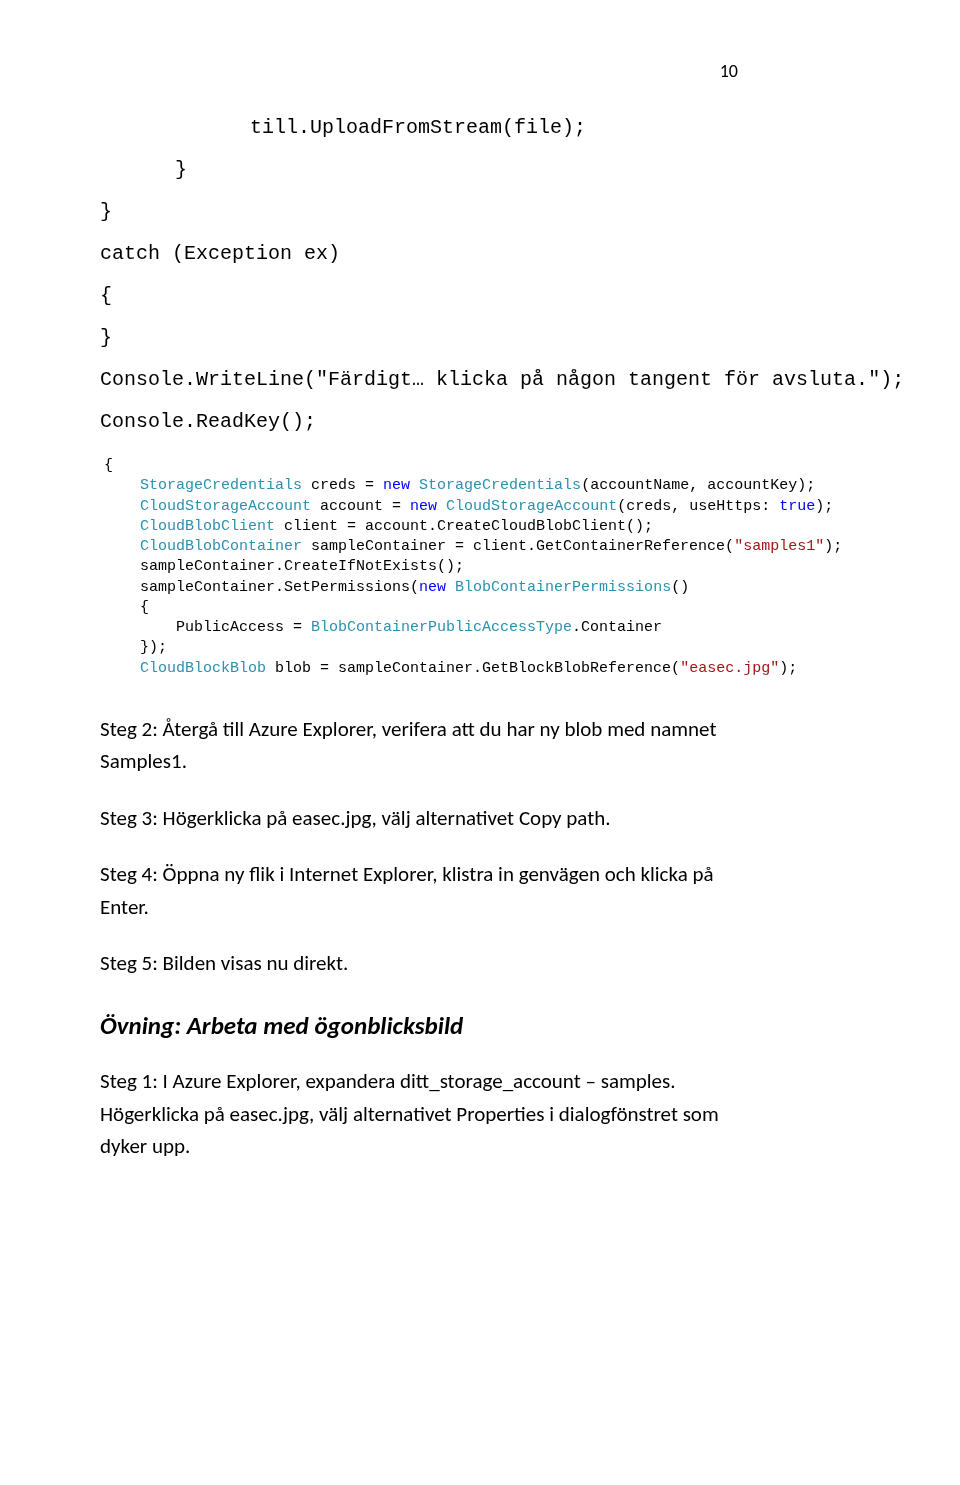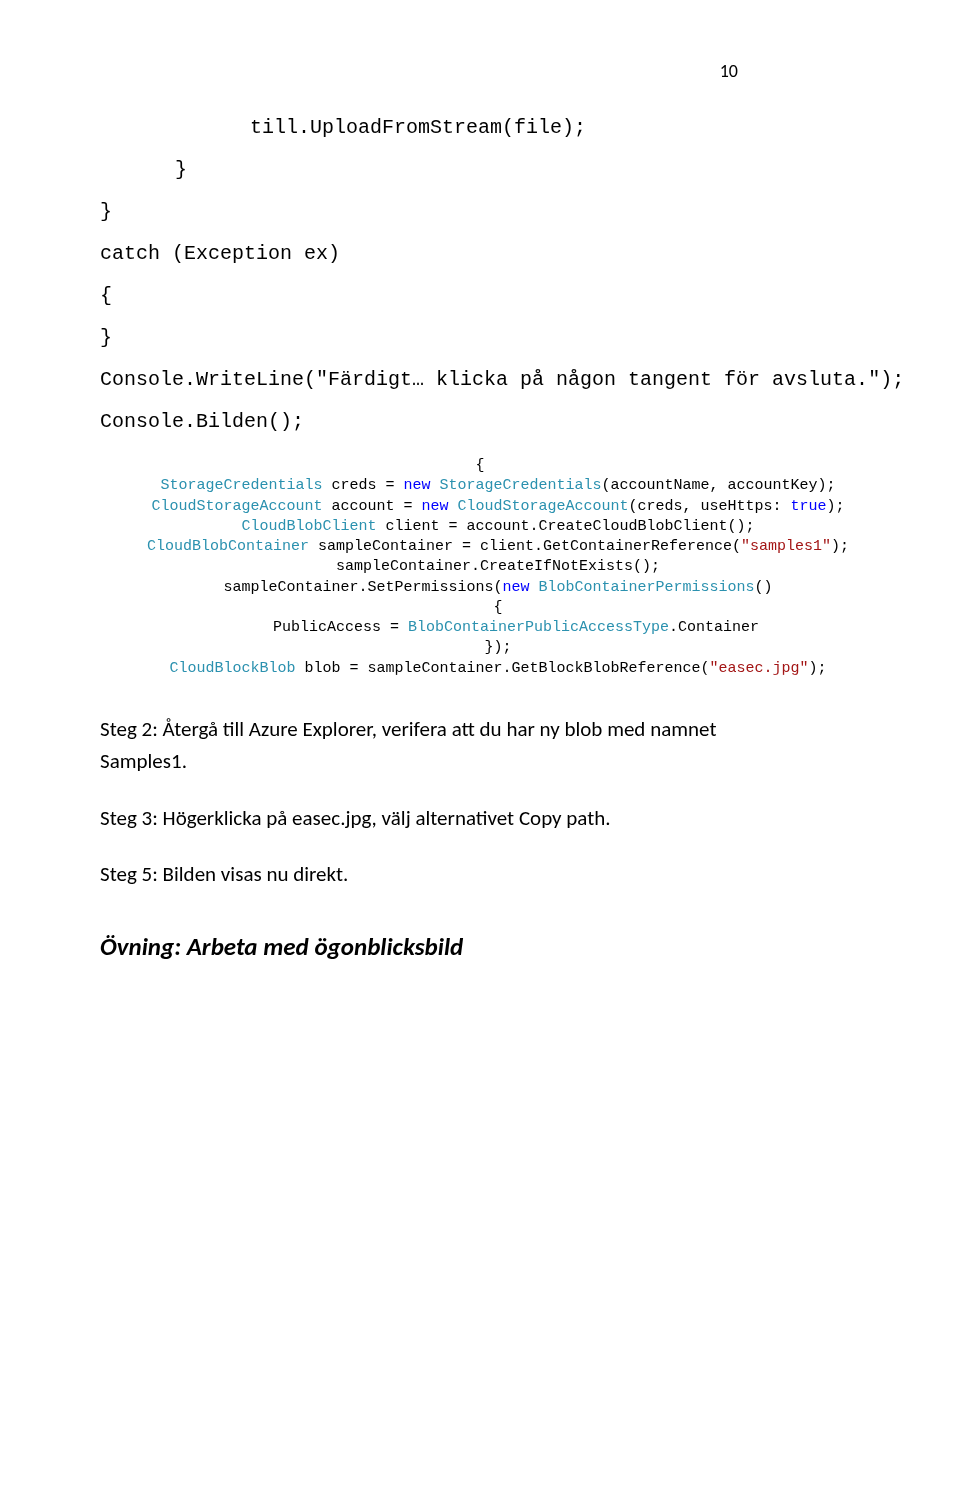--- a/index.html
+++ b/index.html
@@ -34,21 +34,20 @@
     background: #fff;
     padding: 8px 4px 4px 4px;
     box-sizing: border-box;
     font-family: Consolas, "Courier New", monospace;
     font-size: 15px;
     line-height: 1.35;
     white-space: pre;
     margin: 10px 0 30px 0;
     position: relative;
     overflow: hidden;
-    text-align: center;
   }
   .ide-shot::after {
     content: "";
     position: absolute;
     left: 0; right: 0; bottom: 0;
     height: 10px;
     background: linear-gradient(to bottom, rgba(255,255,255,0), #fff);
   }
   .k { color: #0000ff; }   
   .t { color: #2b91af; }   
@@ -57,51 +56,53 @@
   .faded { color: #444; }
   .instr {
     font-size: 21px;
     line-height: 1.55;
     margin: 24px 0;
   }
   .heading-italic {
     font-size: 25px;
     font-style: italic;
     font-weight: bold;
-    margin: 40px 0 18px 0;
+    margin: 30px 0 18px 0;
   }
 </style>
 </head>
 <body>
 
 <div class="page">
 
   <div class="page-number">10</div>
 
   <div class="code indent1">till.UploadFromStream(file);</div>
   <div class="code indent-half">}</div>
   <div class="code">}</div>
   <div class="code">catch (Exception ex)</div>
   <div class="code">{</div>
   <div class="code">}</div>
   <div class="code">Console.WriteLine("Färdigt… klicka på någon tangent för avsluta.");</div>
-  <div class="code">Console.Bilden();</div>
+  <div class="code">Console.ReadKey();</div>
 
   <div class="ide-shot"><span class="plain">{</span>
 <span class="plain">    </span><span class="t">StorageCredentials</span><span class="plain"> creds = </span><span class="k">new</span><span> </span><span class="t">StorageCredentials</span><span class="plain">(accountName, accountKey);</span>
 <span class="plain">    </span><span class="t">CloudStorageAccount</span><span class="plain"> account = </span><span class="k">new</span><span> </span><span class="t">CloudStorageAccount</span><span class="plain">(creds, useHttps: </span><span class="k">true</span><span class="plain">);</span>
 <span class="plain">    </span><span class="t">CloudBlobClient</span><span class="plain"> client = account.CreateCloudBlobClient();</span>
 <span class="plain">    </span><span class="t">CloudBlobContainer</span><span class="plain"> sampleContainer = client.GetContainerReference(</span><span class="s">"samples1"</span><span class="plain">);</span>
 <span class="plain">    sampleContainer.CreateIfNotExists();</span>
 <span class="plain">    sampleContainer.SetPermissions(</span><span class="k">new</span><span> </span><span class="t">BlobContainerPermissions</span><span class="plain">()</span>
 <span class="plain">    {</span>
 <span class="plain">        PublicAccess = </span><span class="t">BlobContainerPublicAccessType</span><span class="plain">.Container</span>
 <span class="plain">    });</span>
 <span class="faded"><span class="plain">    </span><span class="t">CloudBlockBlob</span><span class="plain"> blob = sampleContainer.GetBlockBlobReference(</span><span class="s">"easec.jpg"</span><span class="plain">);</span></span></div>
 
   <div class="instr">Steg 2: Återgå till Azure Explorer, verifera att du har ny blob med namnet Samples1.</div>
   <div class="instr">Steg 3: Högerklicka på easec.jpg, välj alternativet Copy path.</div>
+  <div class="instr">Steg 4: Öppna ny flik i Internet Explorer, klistra in genvägen och klicka på Enter.</div>
   <div class="instr">Steg 5: Bilden visas nu direkt.</div>
 
   <div class="heading-italic">Övning: Arbeta med ögonblicksbild</div>
 
+  <div class="instr">Steg 1: I Azure Explorer, expandera ditt_storage_account – samples. Högerklicka på easec.jpg, välj alternativet Properties i dialogfönstret som dyker upp.</div>
 
 </div>
 
 </body></html>

